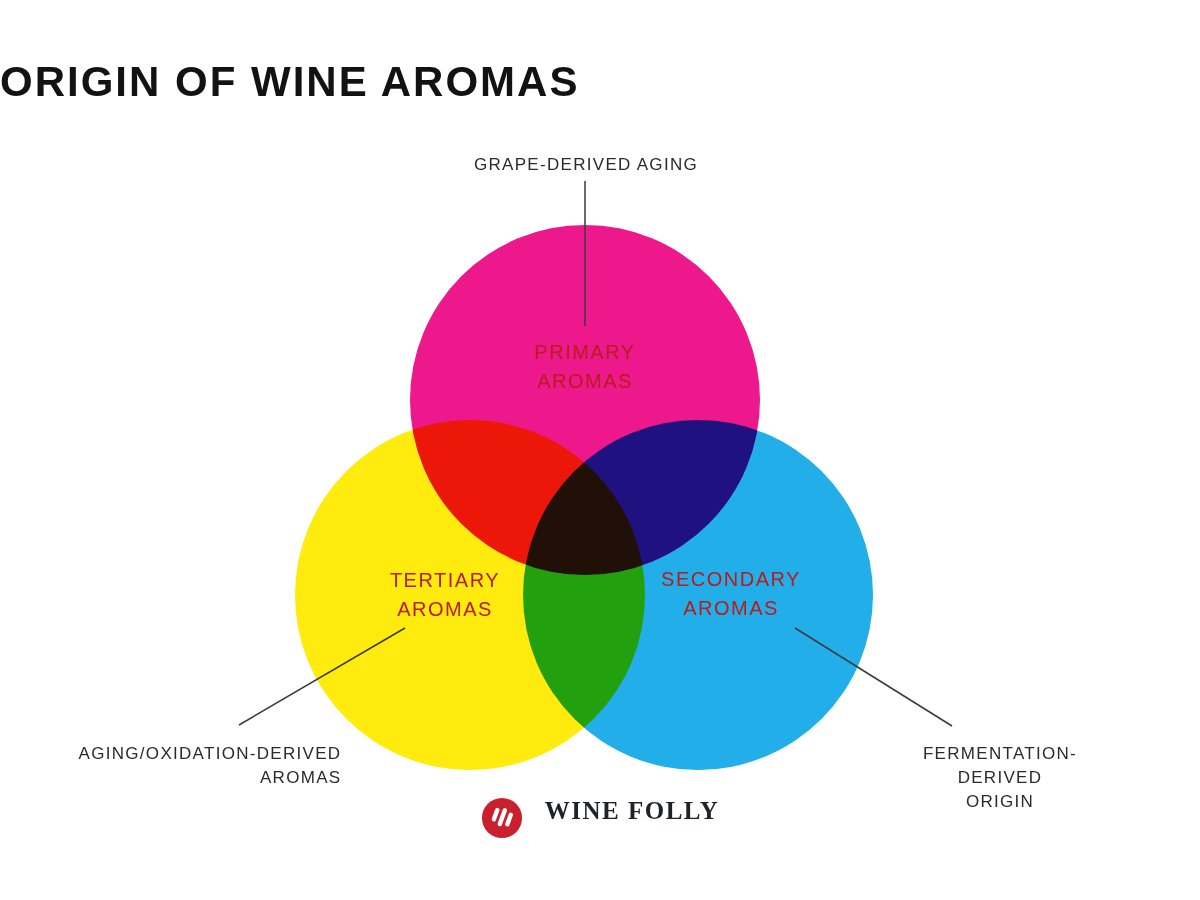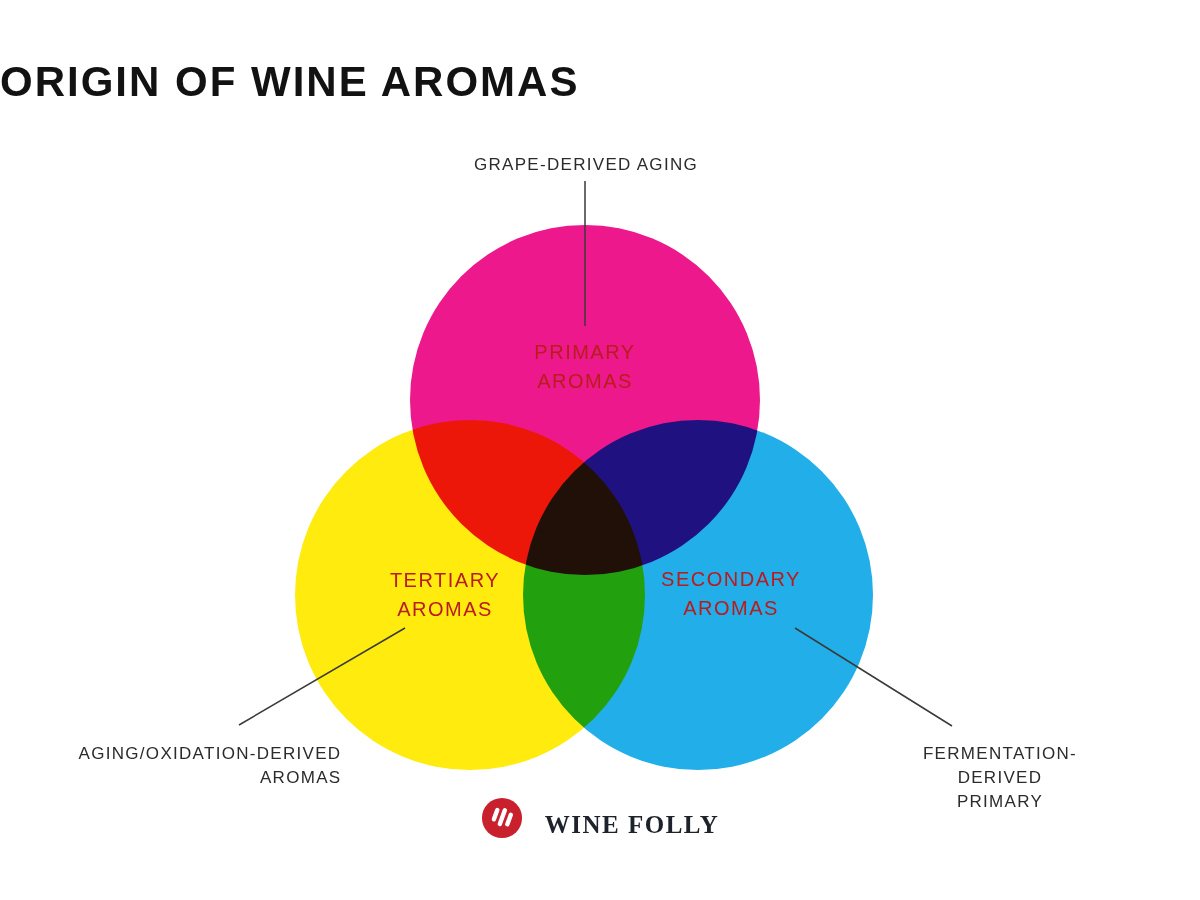--- a/index.html
+++ b/index.html
@@ -73,21 +73,21 @@
     stroke: #3a3a3a;
     stroke-width: 1.5;
   }
   .footer {
     position: absolute;
     left: 0;
     top: 797px;
     width: 100%;
     display: flex;
     justify-content: center;
-    align-items: flex-end;
+    align-items: flex-start;
     gap: 22px;
   }
   .logo-mark { width: 42px; height: 42px; display: block; }
   .brand {
     font-family: "Liberation Serif", serif;
     font-weight: bold;
     font-size: 25px;
     letter-spacing: 1.5px;
     color: #1e222b;
   }
@@ -117,21 +117,21 @@
   <svg class="leader-lines" width="1200" height="900" viewBox="0 0 1200 900">
     <line x1="585" y1="181" x2="585" y2="326"></line>
     <line x1="405" y1="628" x2="239" y2="725"></line>
     <line x1="795" y1="628" x2="952" y2="726"></line>
   </svg>
 
   <div class="callout bottom-left">AGING/OXIDATION-DERIVED
 AROMAS</div>
 
   <div class="callout bottom-right">FERMENTATION-DERIVED
-PRIMARY</div>
+ORIGIN</div>
 
   <div class="footer">
     <svg class="logo-mark" viewBox="0 0 44 44">
       <circle cx="22" cy="22" r="21" fill="#C9202E"></circle>
       <g fill="#ffffff" transform="rotate(20 22 22)">
         <rect x="12.2" y="13.5" width="4.6" height="15" rx="2.3"></rect>
         <rect x="19.7" y="11" width="4.6" height="20" rx="2.3"></rect>
         <rect x="27.2" y="13.5" width="4.6" height="15" rx="2.3"></rect>
       </g>
     </svg>

